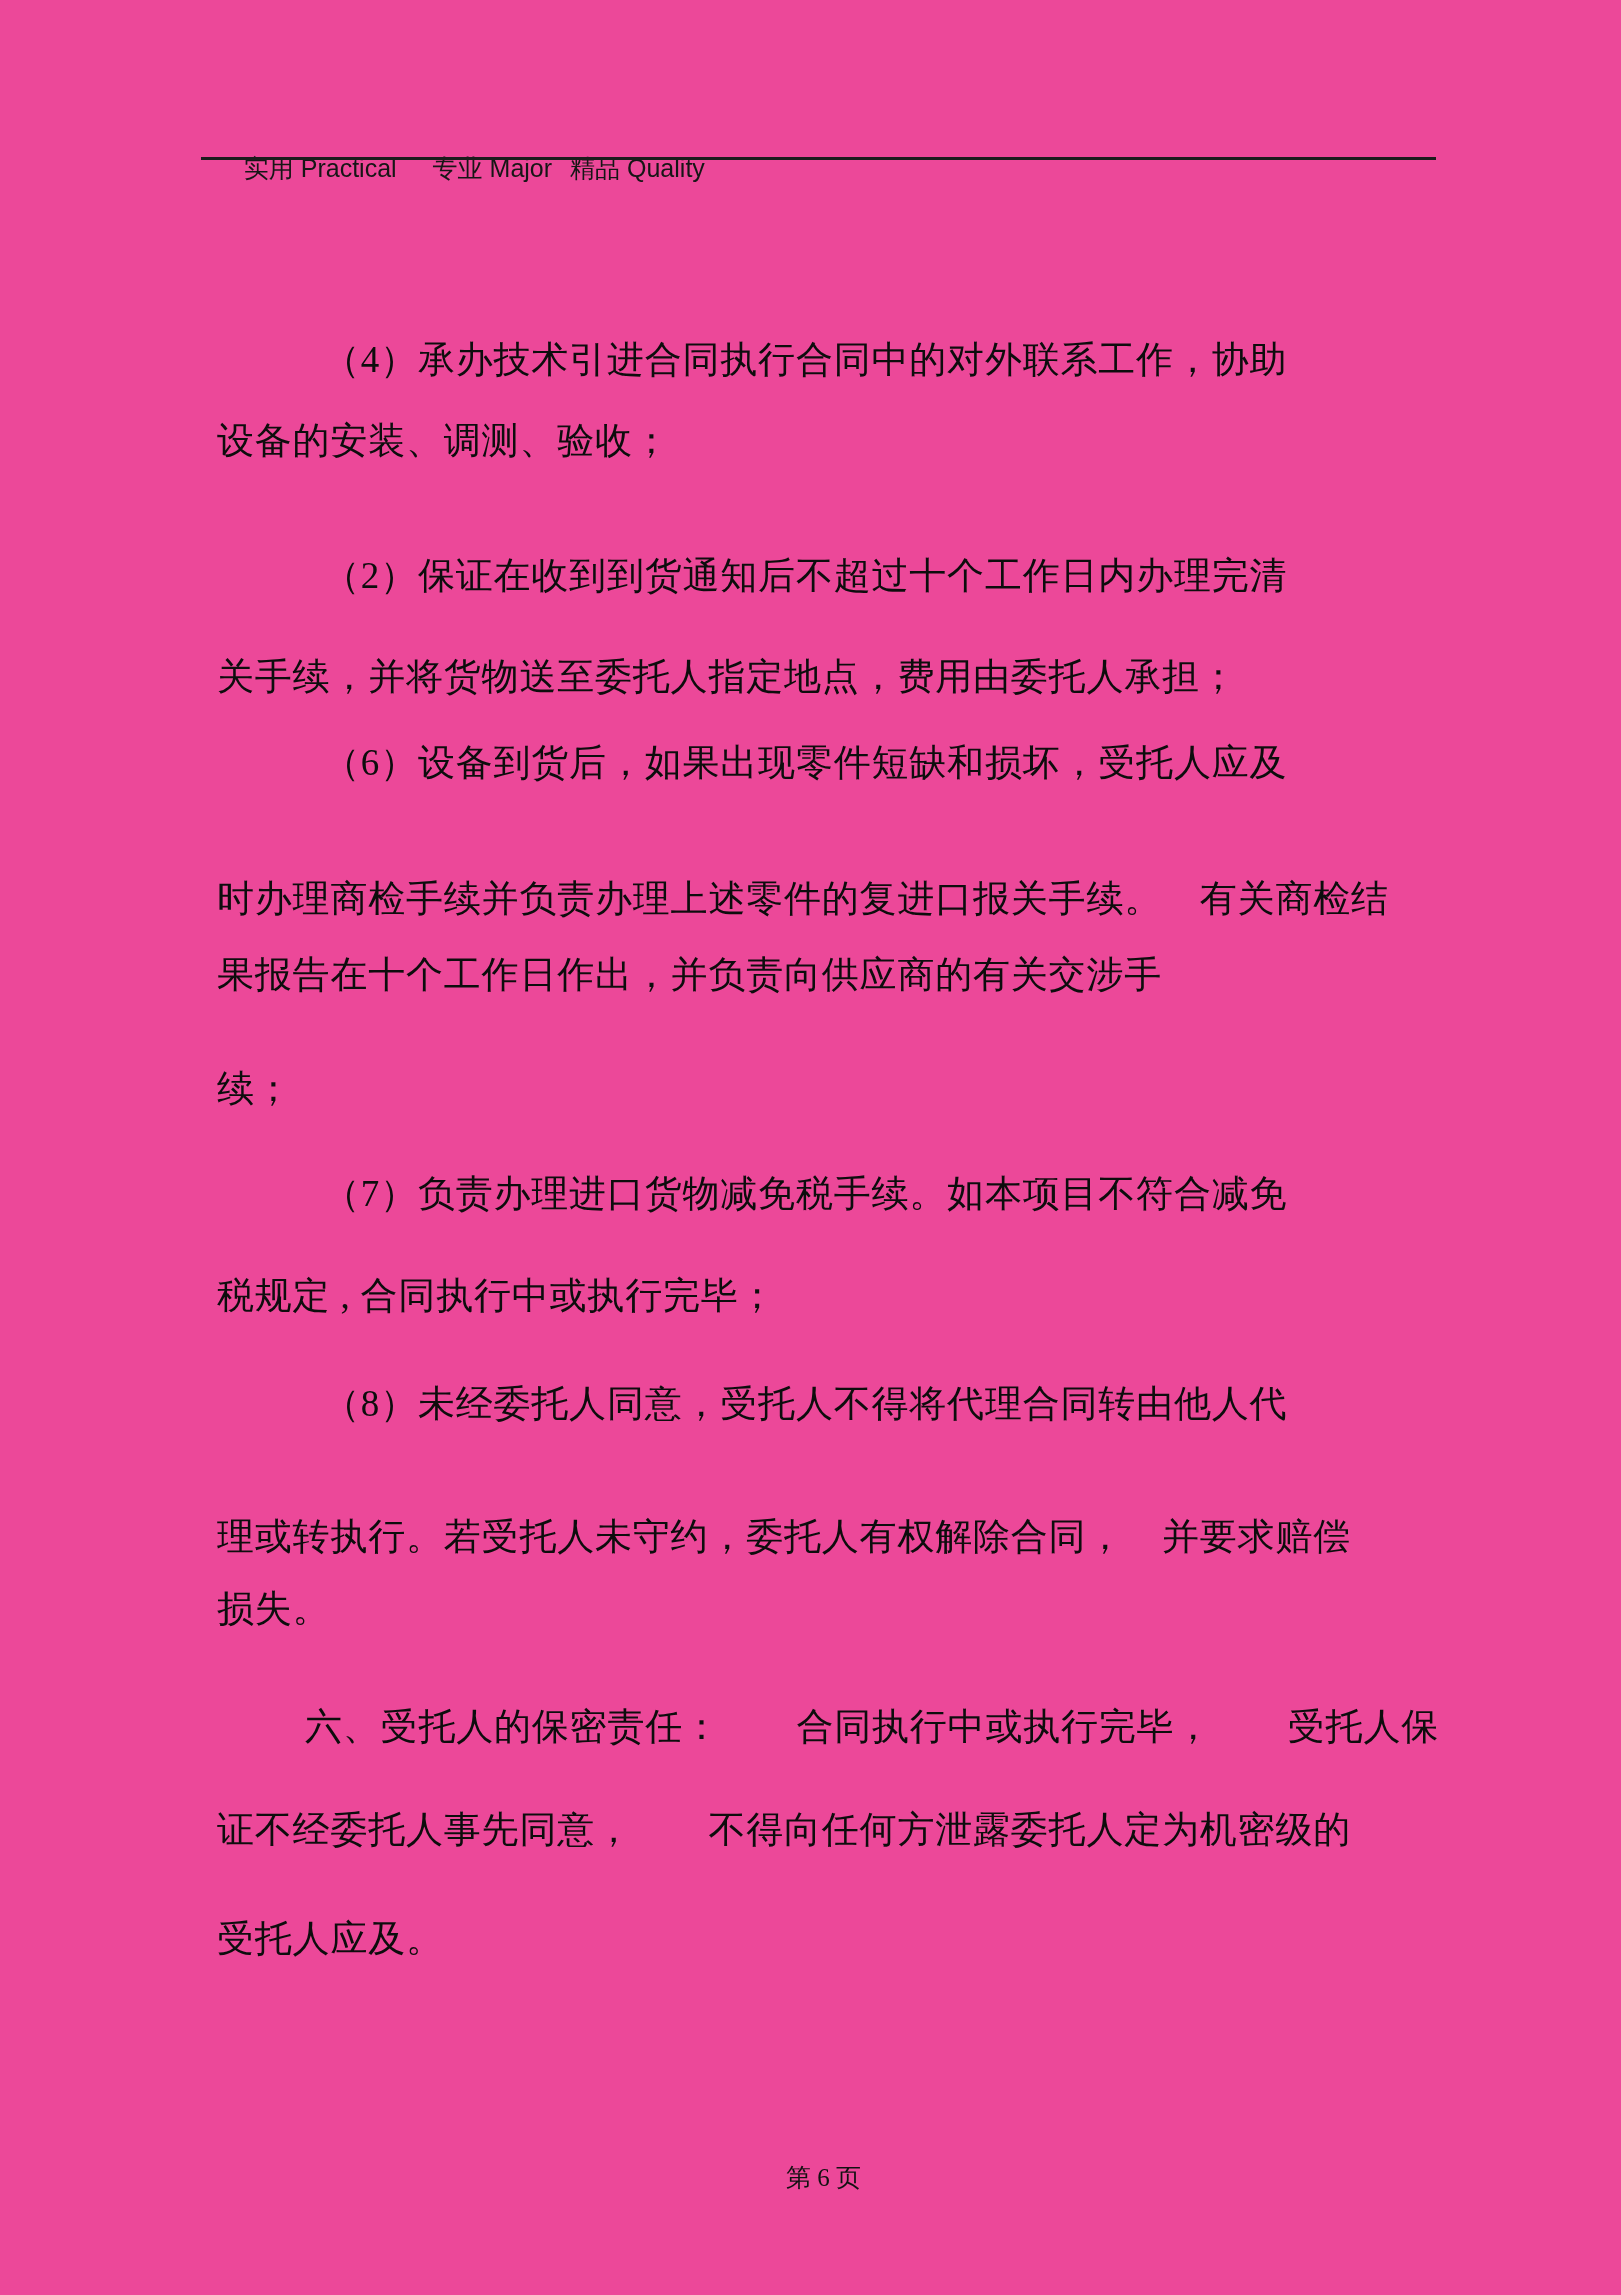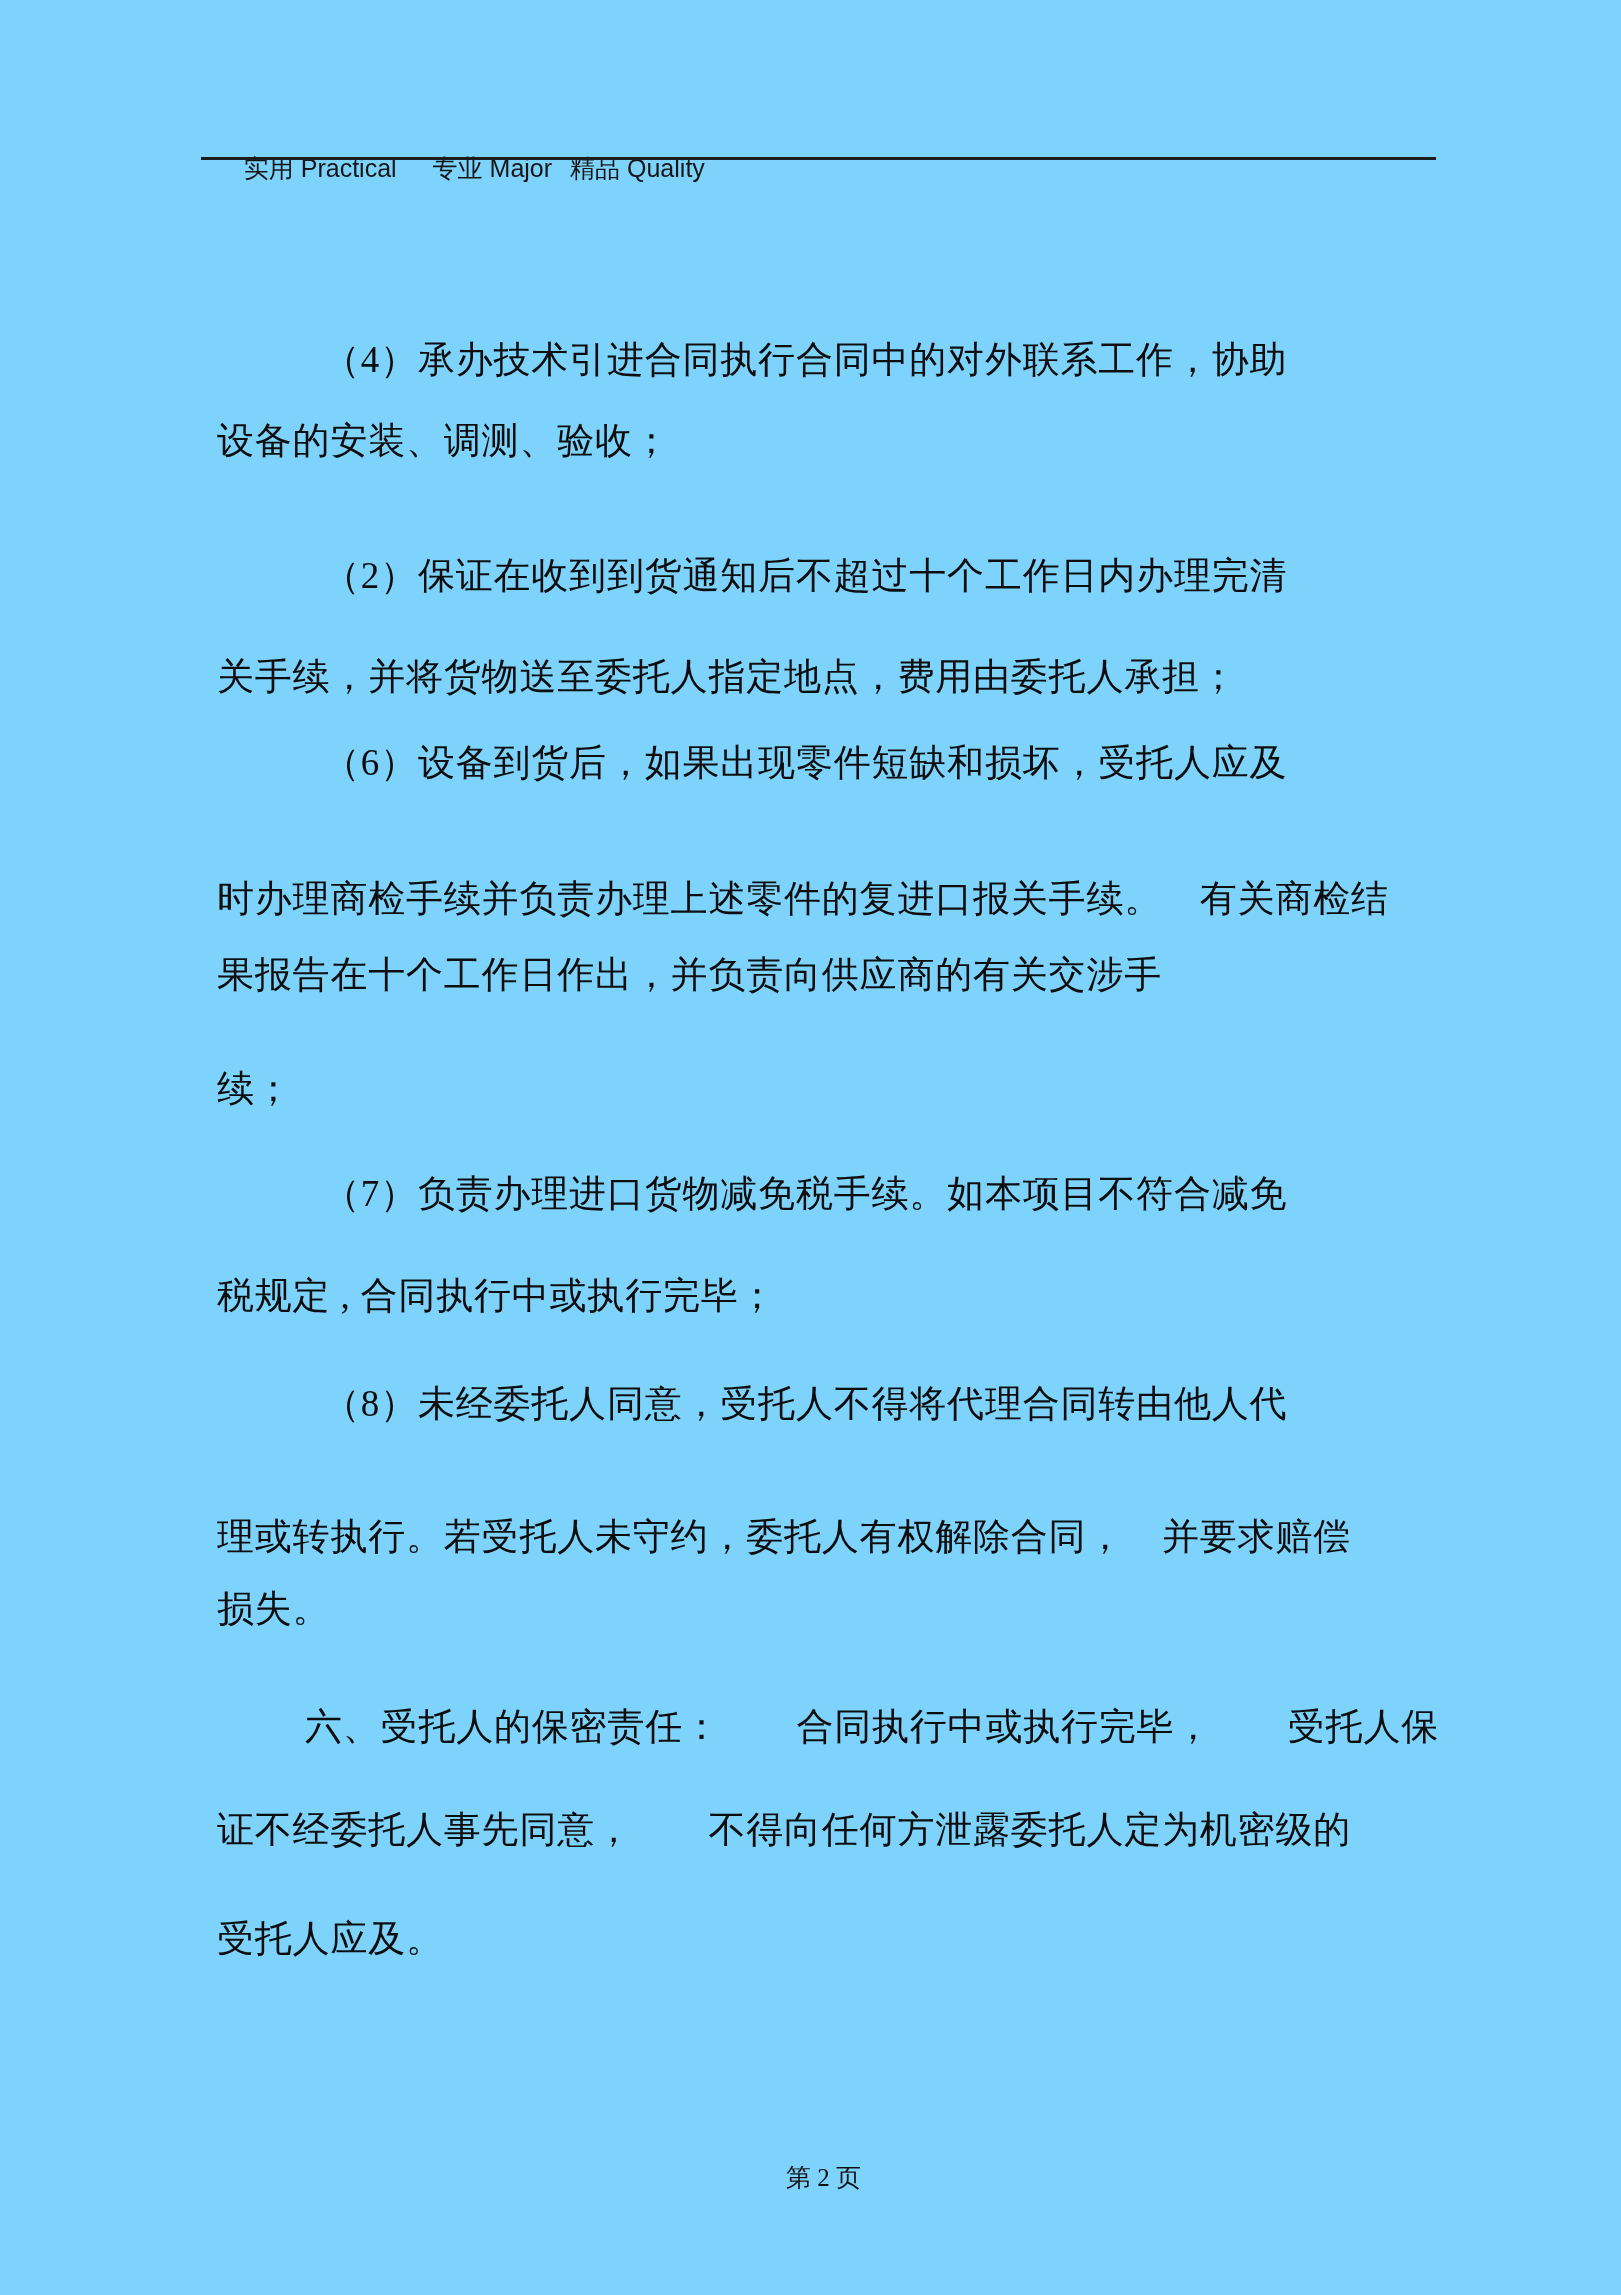--- a/index.html
+++ b/index.html
@@ -4,21 +4,21 @@
 <style>
   html, body {
     margin: 0;
     padding: 0;
     background: #ffffff;
   }
   .page {
     position: relative;
     width: 1622px;
     height: 2295px;
-    background: #7dd3fc;
+    background: #ec4899;
     overflow: hidden;
     font-family: "Liberation Serif", "DejaVu Serif", serif;
     color: #0d0d0d;
   }
   
   .header-brand {
     position: absolute;
     left: 216px;
     top: 119px;
     font-family: "Liberation Sans", "DejaVu Sans", sans-serif;
@@ -98,17 +98,17 @@
     <div class="line" style="top:1276px">税规定 , 合同执行中或执行完毕；</div>
     <div class="line indent" style="top:1384px">（8）未经委托人同意，受托人不得将代理合同转由他人代</div>
     <div class="line" style="top:1517px">理或转执行。若受托人未守约，委托人有权解除合同，　并要求赔偿</div>
     <div class="line" style="top:1589px">损失。</div>
     <div class="line indent-section" style="top:1707px">六、受托人的保密责任：　　合同执行中或执行完毕，　　受托人保</div>
     <div class="line" style="top:1810px">证不经委托人事先同意，　　不得向任何方泄露委托人定为机密级的</div>
     <div class="line" style="top:1919px">受托人应及。</div>
   </main>
 
   <footer class="page-footer">
-    <span>第 2 页</span>
+    <span>第 6 页</span>
   </footer>
 
 </div>
 
 
 </body></html>

